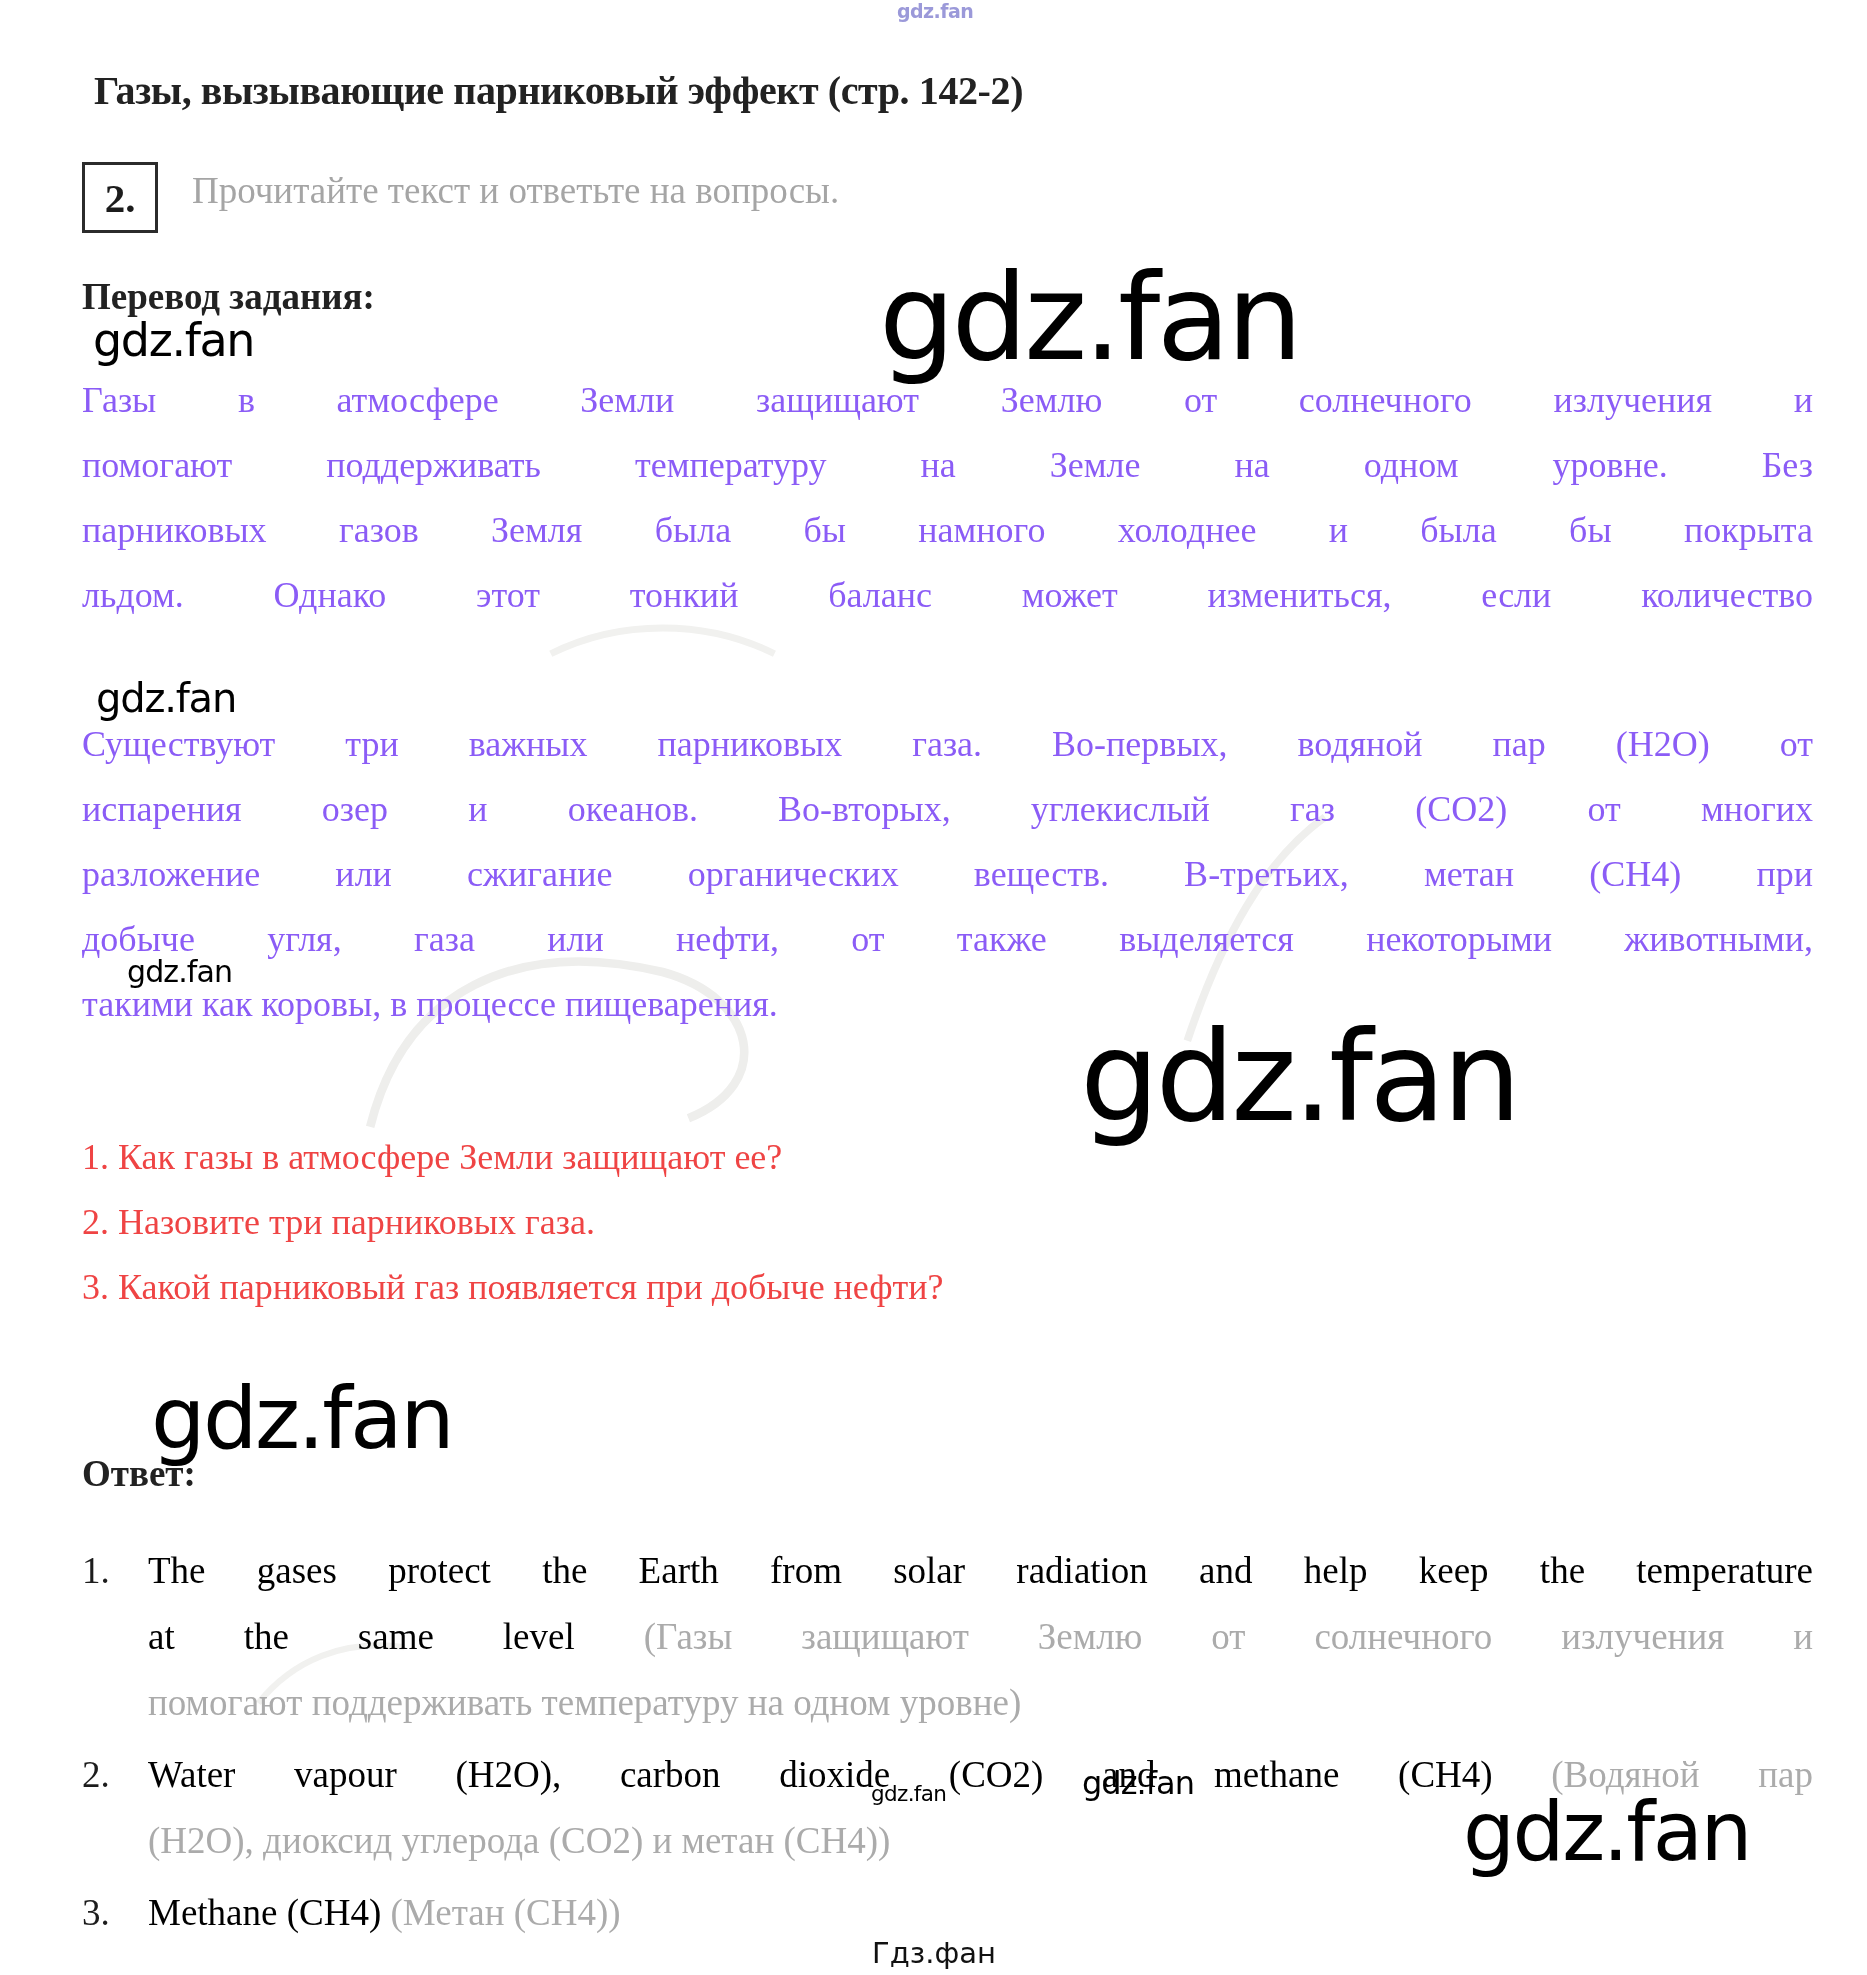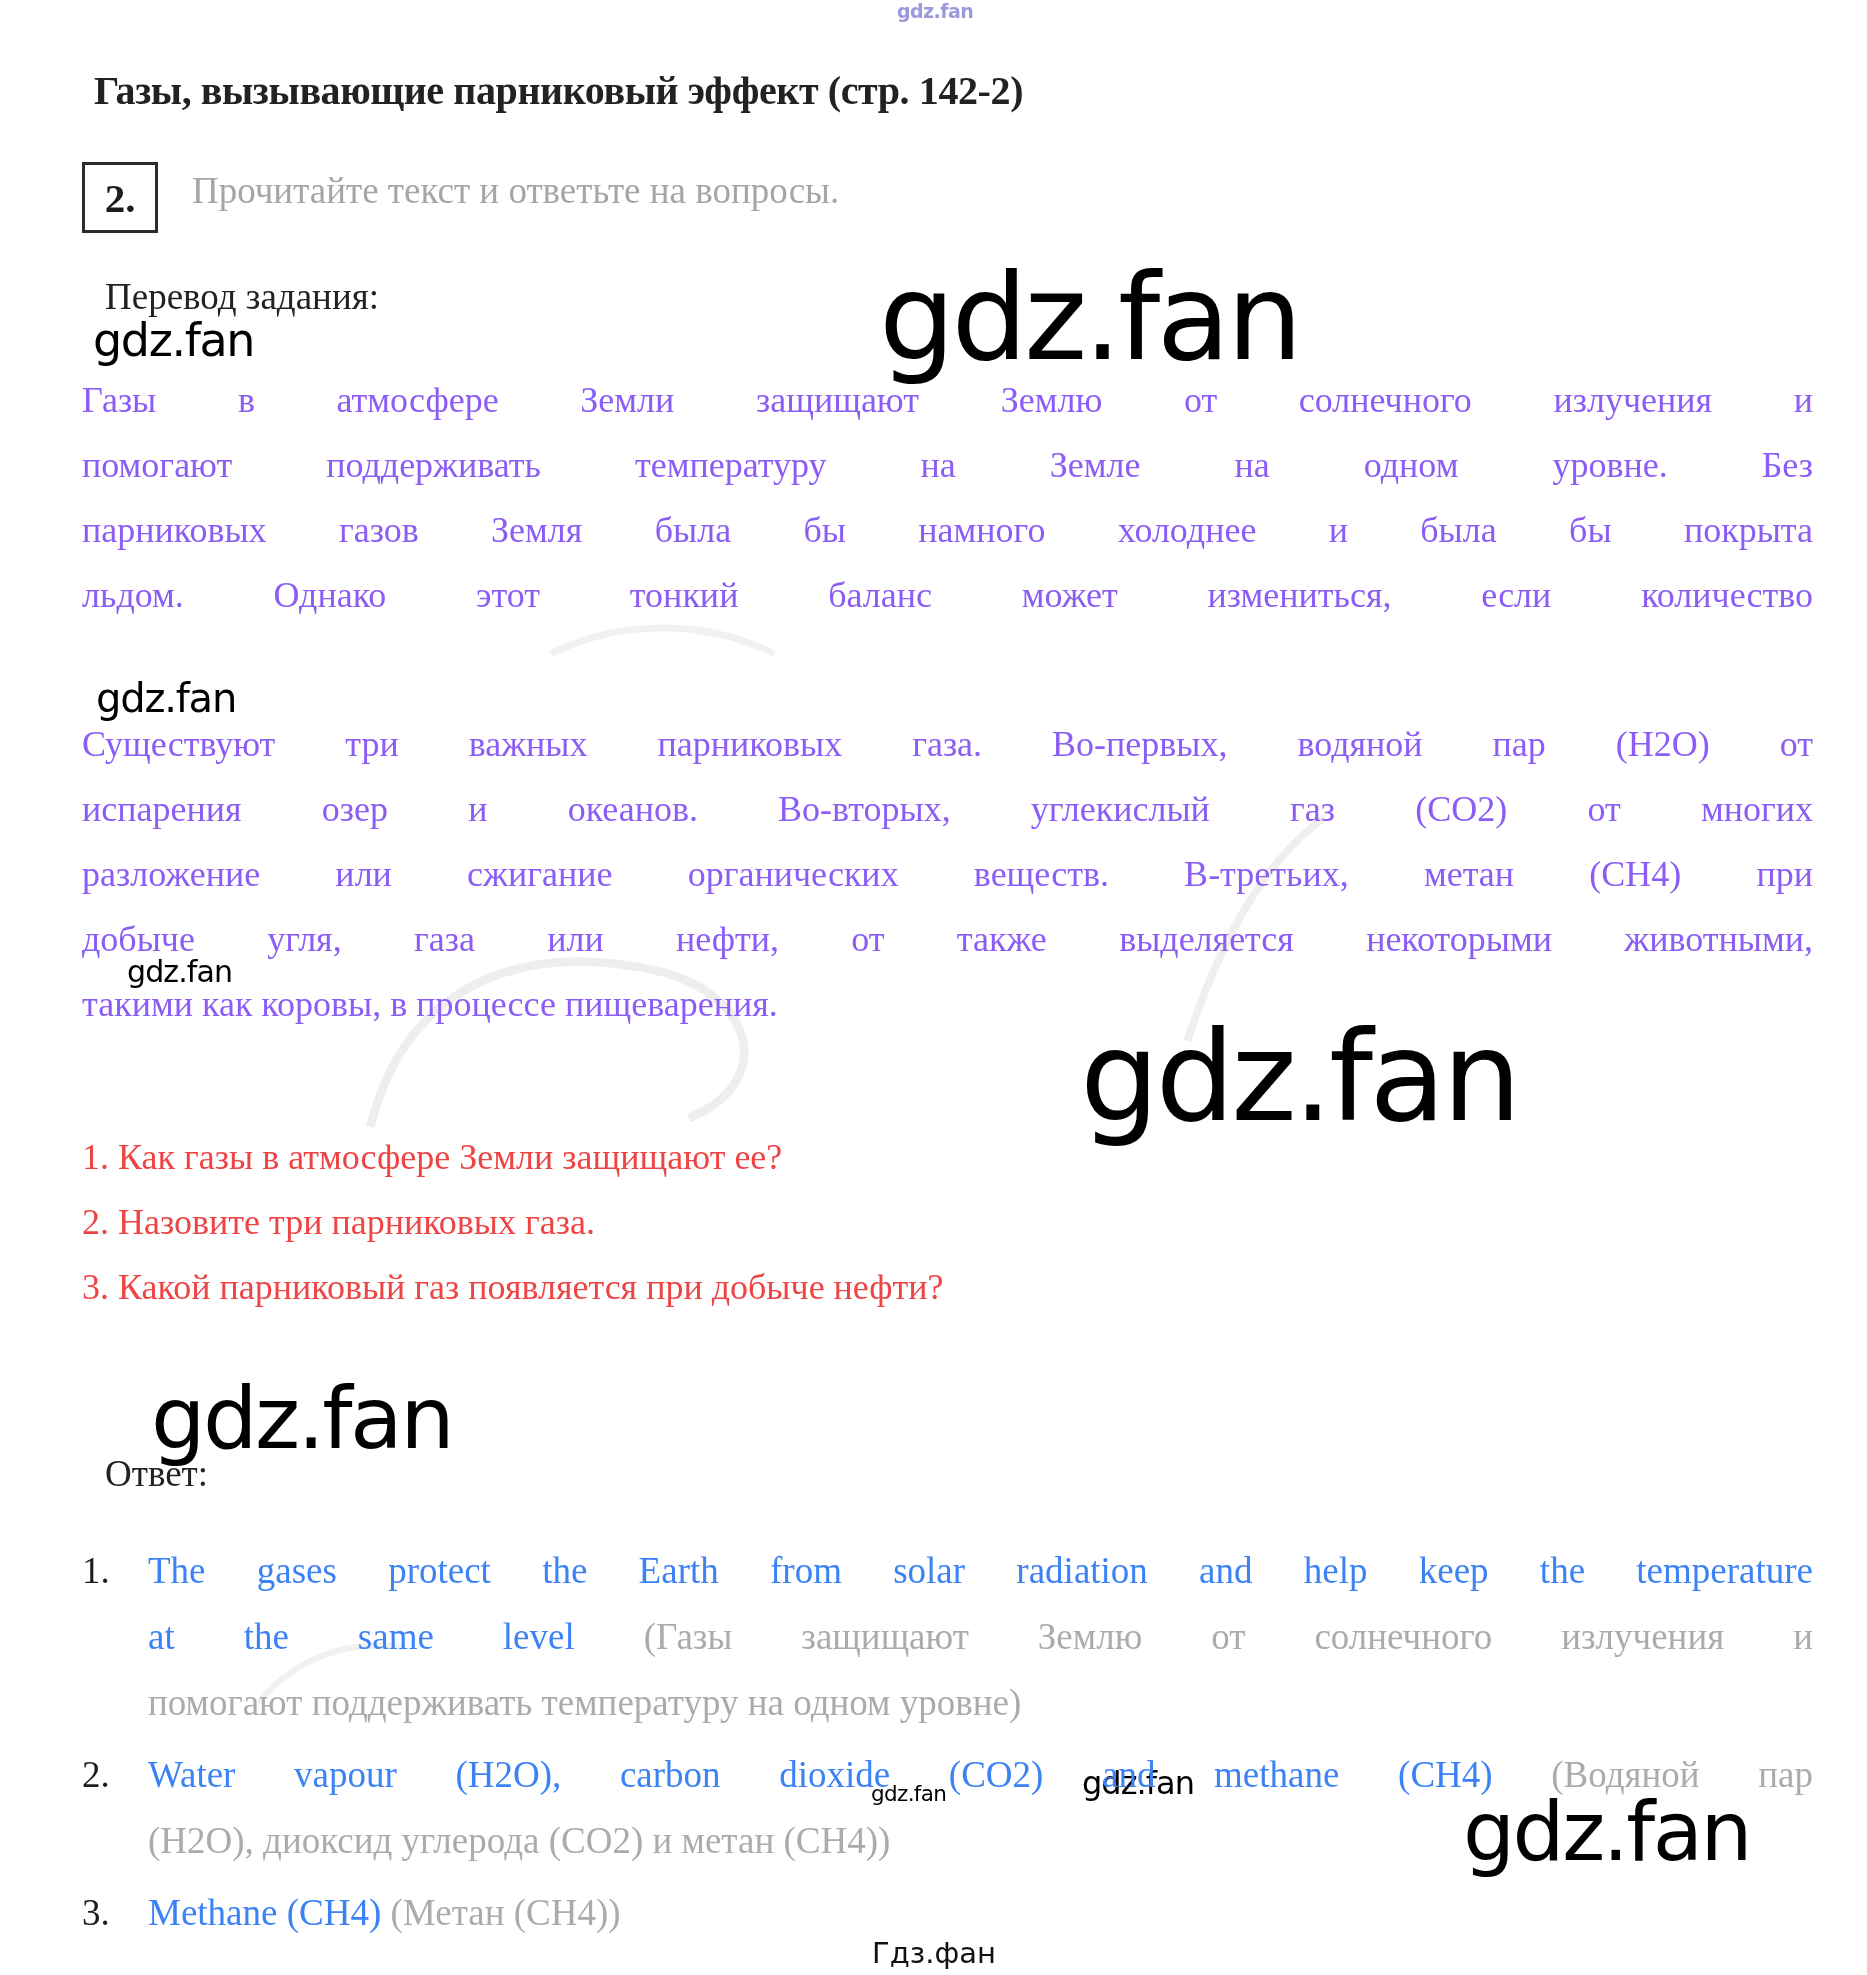--- a/index.html
+++ b/index.html
@@ -23,21 +23,21 @@
     position:absolute;left:0;top:0;width:76px;height:71px;
     border:3.4px solid #2b2b2b;box-sizing:border-box;
     display:flex;align-items:center;justify-content:center;
     font-size:41px;font-weight:bold;color:#1c1c1c;
   }
   .task-instruction{
     position:absolute;left:110px;top:6.9px;
     font-size:37px;color:#a5a5a5;white-space:nowrap;
   }
   .section-heading{
-    font-size:37px;font-weight:normal;color:#222;white-space:nowrap;margin-left:23px;
+    font-size:37px;font-weight:bold;color:#222;white-space:nowrap;
   }
   .h-perevod{position:absolute;left:82px;top:275px;}
   .h-otvet{position:absolute;left:82px;top:1452px;}
   .para{position:absolute;left:82px;width:1731px;font-size:36px;color:#8b5cf6;}
   .para .ln{line-height:65px;height:65px;white-space:nowrap;}
   .para .ln.just{white-space:normal;text-align:justify;text-align-last:justify;}
   .p1{top:368px;}
   .p2{top:712px;}
   .questions{position:absolute;left:82px;top:1125px;width:1731px;font-size:36px;color:#ef4444;}
   .questions .ln{line-height:65px;height:65px;white-space:nowrap;}
@@ -45,21 +45,21 @@
   .answers{position:absolute;left:82px;top:1538px;width:1731px;font-size:37px;}
   .answer{position:relative;margin-left:0;}
   .answer + .answer{margin-top:6px;}
   .answer .num{
     position:absolute;left:0;top:0;line-height:66px;
     color:#1c1c1c;font-weight:normal;
   }
   .answer .content{margin-left:66px;}
   .answer .ln{line-height:66px;min-height:66px;}
   .answer .ln.just{text-align:justify;text-align-last:justify;}
-  .seg-black{color:#3b82f6;}
+  .seg-black{color:#000000;}
   .seg-gray{color:#ababab;}
   
   .wm{
     position:absolute;
     font-family:"DejaVu Sans","Liberation Sans",sans-serif;
     color:#000;letter-spacing:-0.03em;white-space:nowrap;line-height:1;
   }
   .wm-top{left:897px;top:1.7px;font-size:19px;color:#9b99d9;font-weight:bold;}
   .wm-a{left:93px;top:317px;font-size:46px;}
   .wm-big1{left:879px;top:258px;font-size:120px;}

